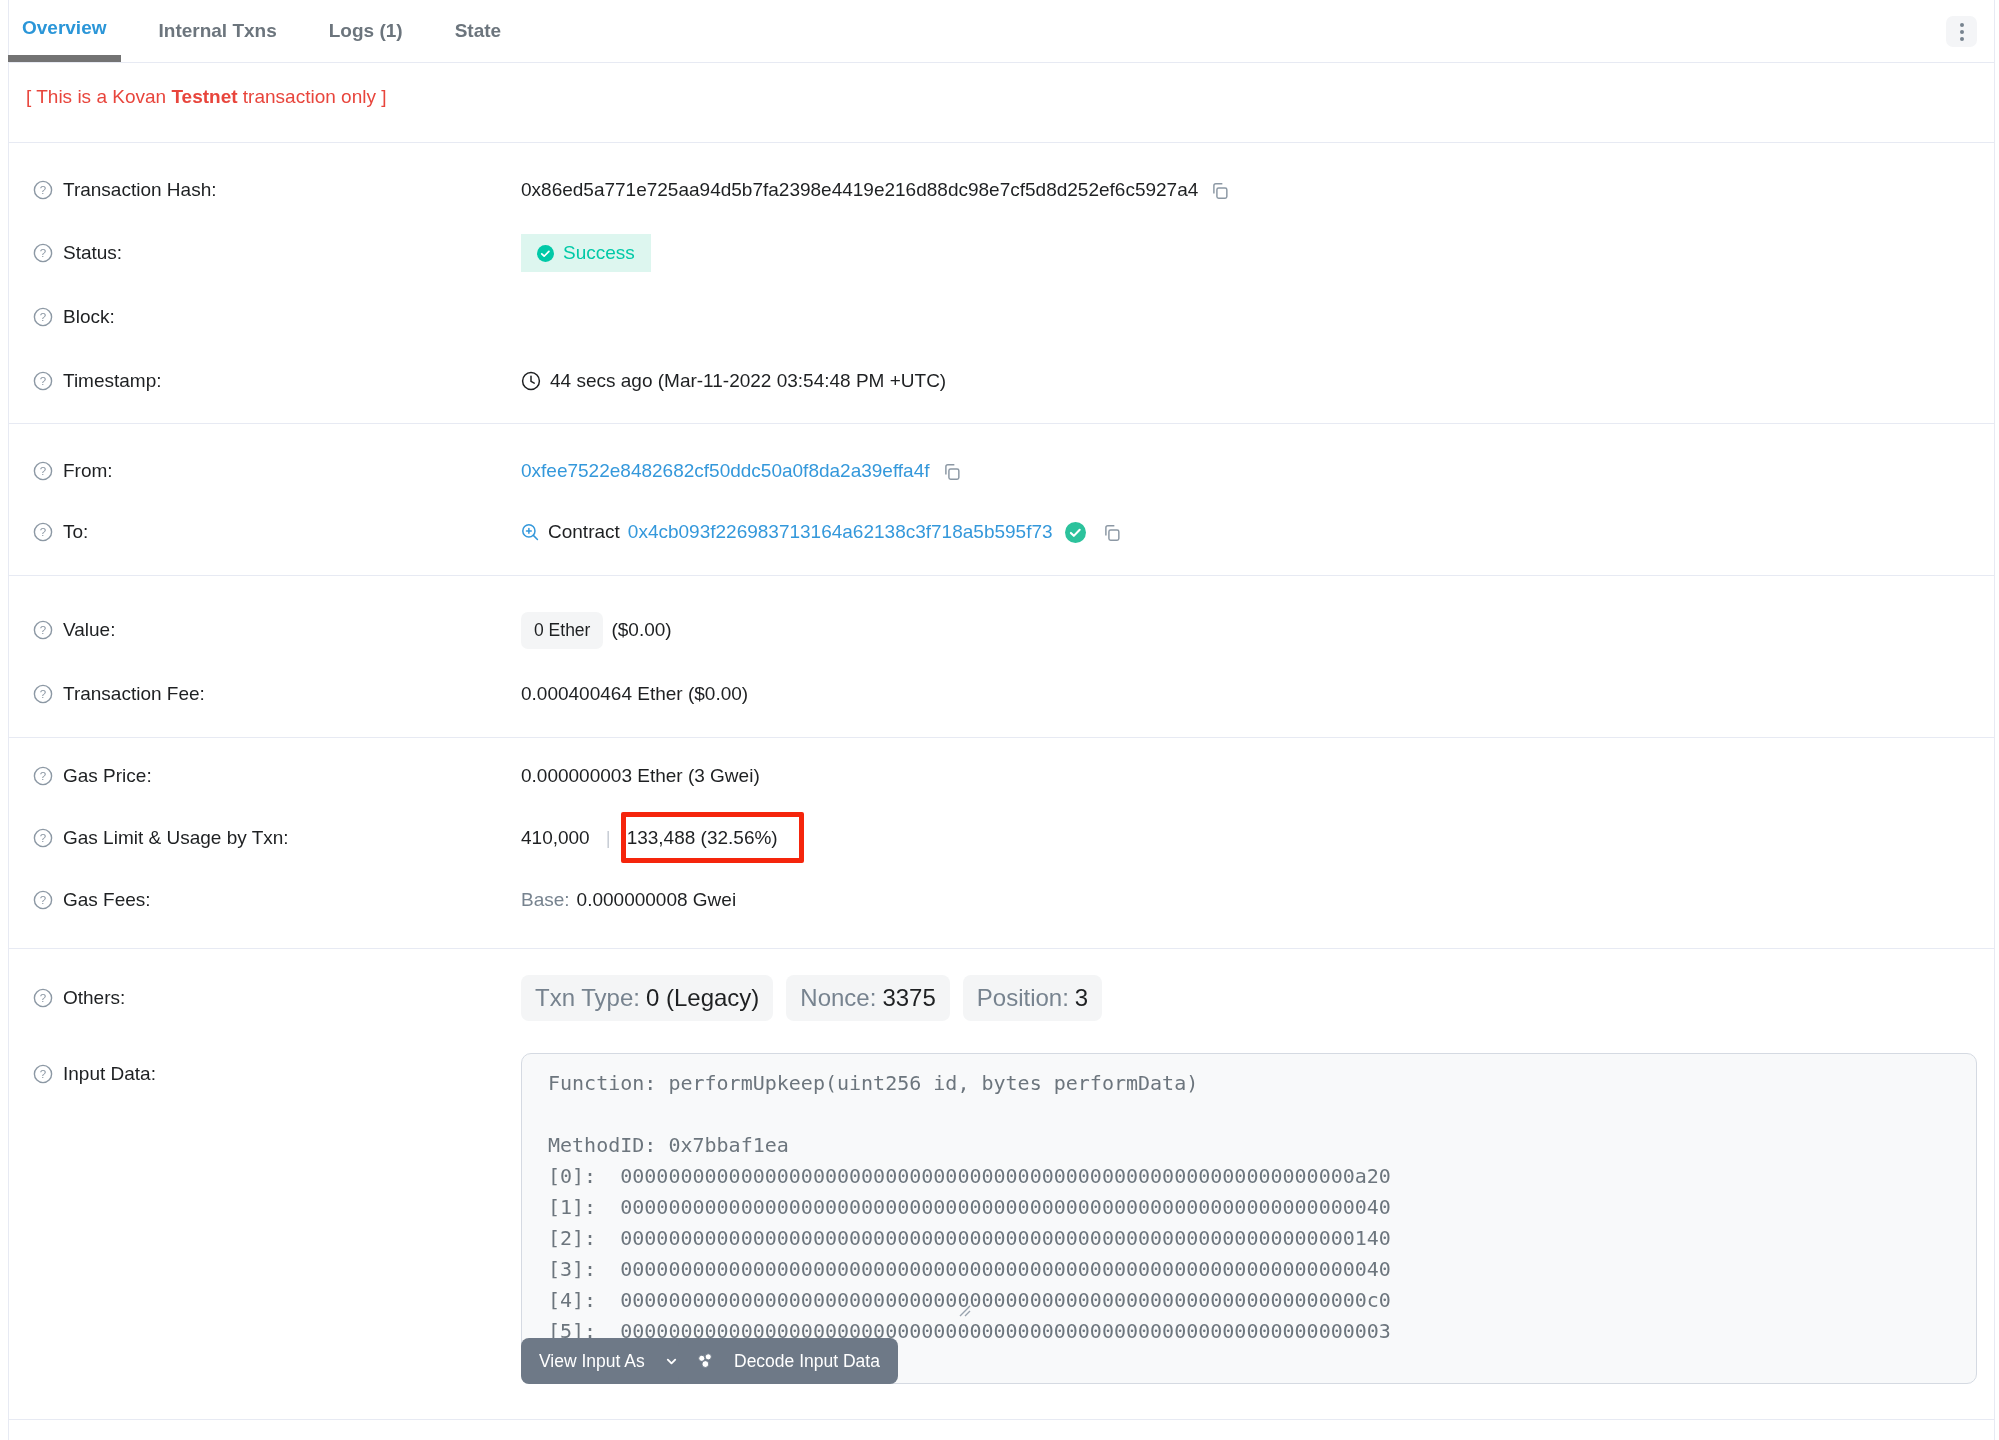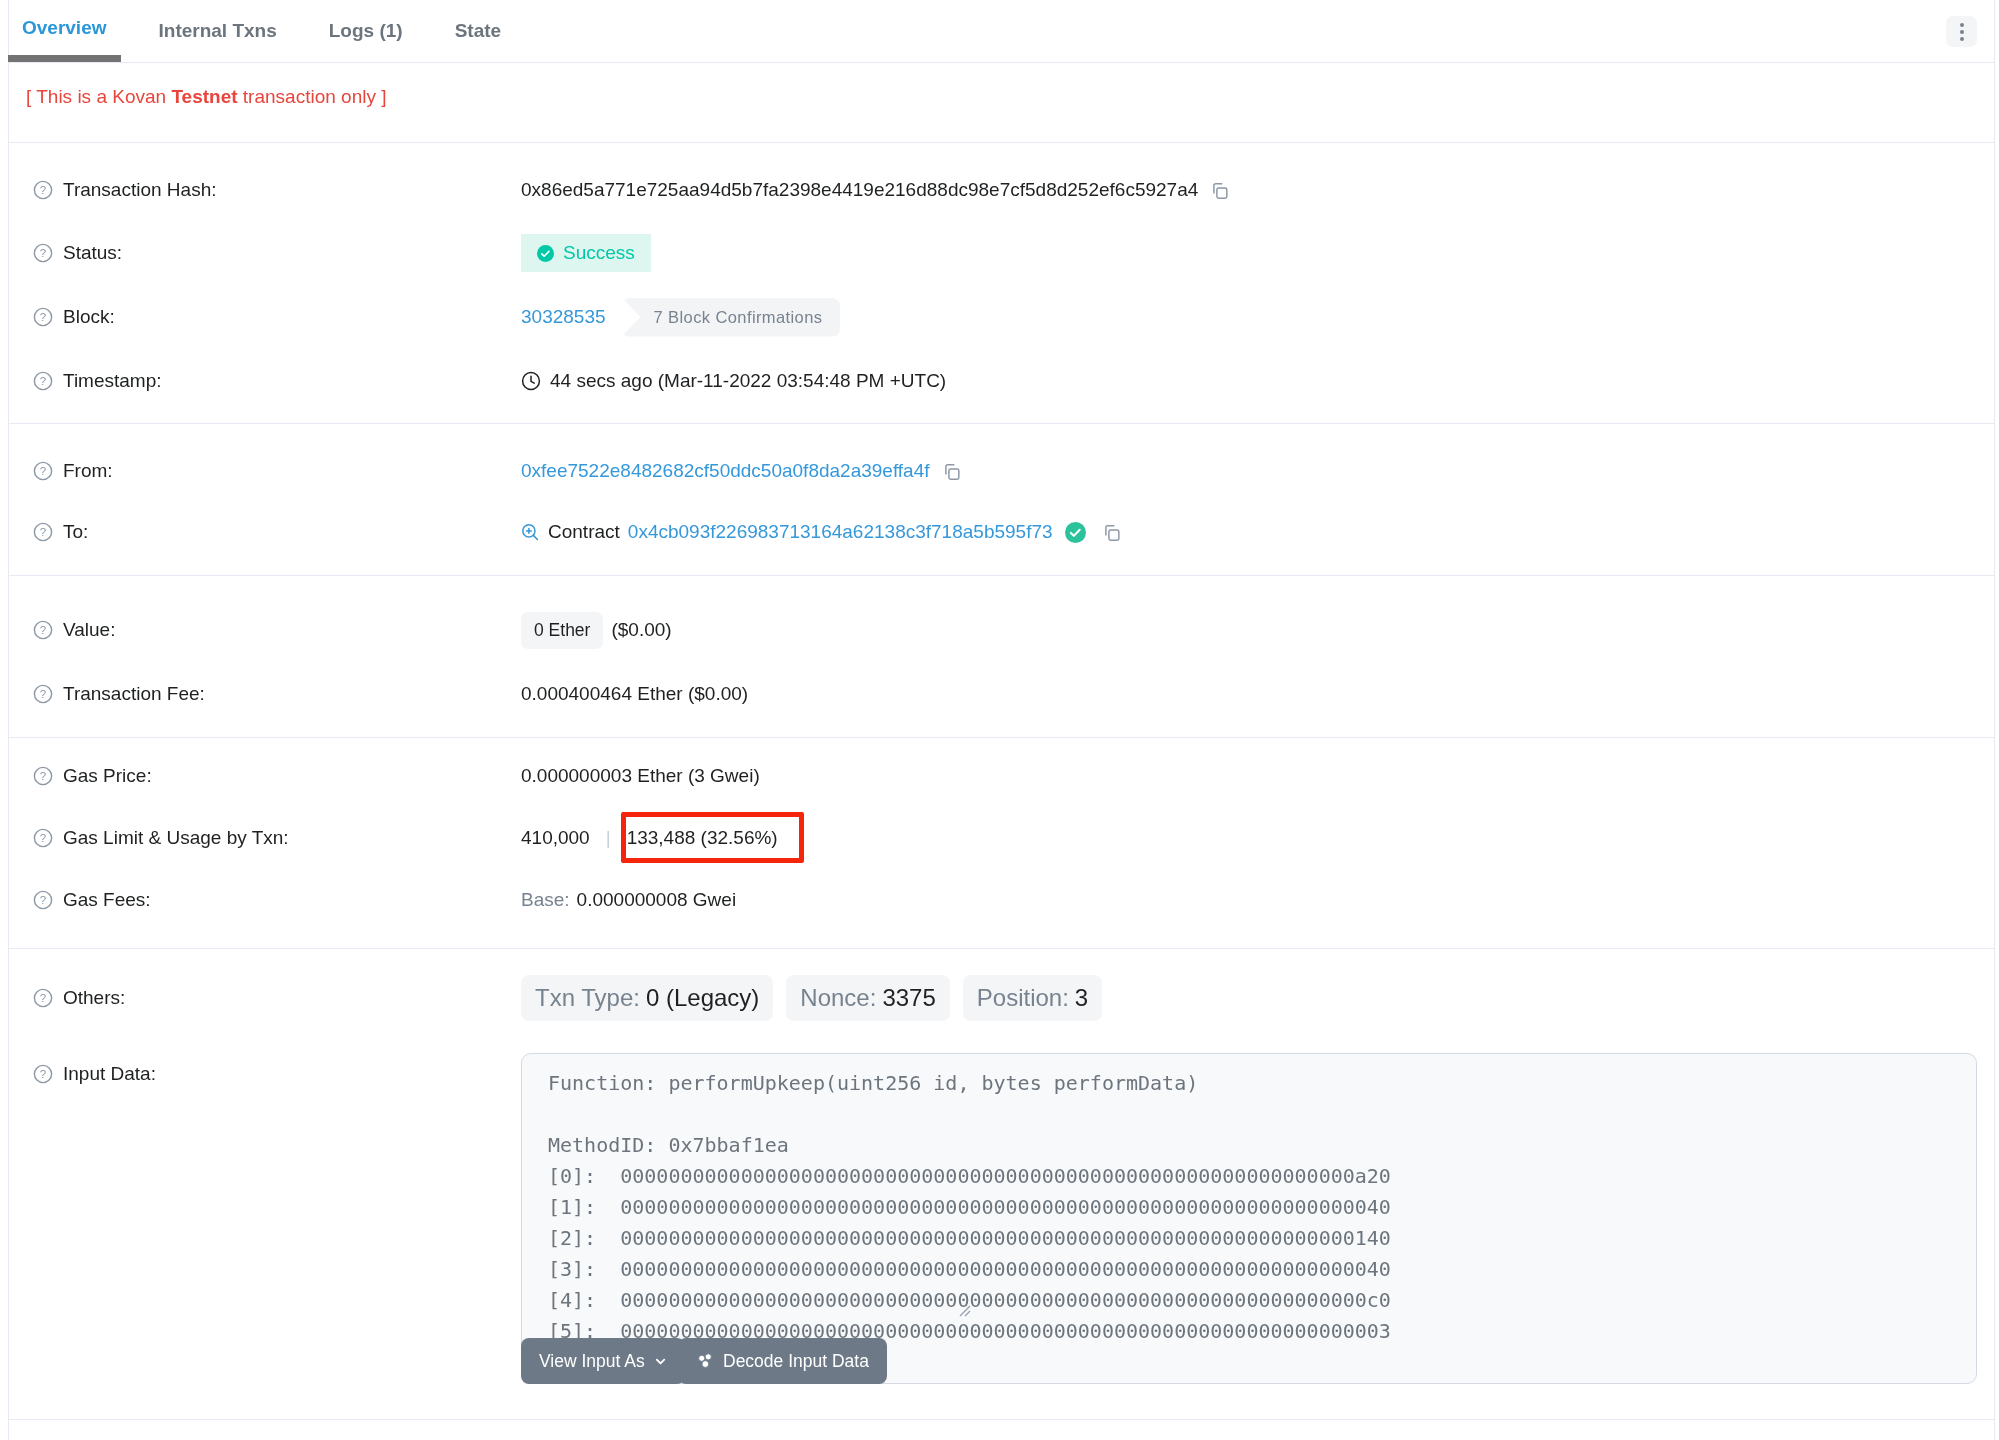--- a/index.html
+++ b/index.html
@@ -47,21 +47,21 @@
             border-radius:2px;box-sizing:border-box;pointer-events:none;}
 
   
   .input-box{position:absolute;left:521px;top:1053px;width:1456px;height:331px;background:#f8f9fa;
              border:1px solid #d5dae2;border-radius:10px;box-sizing:border-box;overflow:hidden;
              padding:14px 20px 0 26px;}
   .input-box pre{margin:0;font-family:"DejaVu Sans Mono","Liberation Mono",monospace;
                  font-size:20px;line-height:31px;color:#6c757d;white-space:pre;}
   .resize-handle{position:absolute;right:1028px;top:1300px;pointer-events:none;}
 
-  .btn{position:absolute;top:1338px;height:46px;display:inline-flex;align-items:center;gap:9px;
+  .btn{position:absolute;top:1338px;height:46px;display:inline-flex;align-items:center;gap:20px;
        background:#6e7987;color:#fff;border:none;border-radius:8px;font-size:17.5px;
        font-family:"Liberation Sans",sans-serif;padding:12px 18px;cursor:pointer;}
   .btn-view{left:521px;}
   .btn-decode{left:678px;}
 </style>
 </head>
 <body>
 
 <div class="page">
 
@@ -135,24 +135,20 @@
 
   <div class="row" style="top:297px">
     <div class="rlabel">
       <span class="qicon">
           <svg width="20" height="20" viewBox="0 0 20 20">
             <circle cx="10" cy="10" r="8.6" fill="none" stroke="#8c98a4" stroke-width="1.4"></circle>
             <text x="10" y="14.2" text-anchor="middle" font-size="11.5" fill="#8c98a4" font-family="inherit">?</text>
           </svg>
         </span>
       <span>Block:</span>
-    </div>
-    <div class="rvalue">
-      <a class="link">30328535</a>
-      <span class="badge-confirm">7 Block Confirmations</span>
     </div>
   </div>
 
   <div class="row" style="top:361px">
     <div class="rlabel">
       <span class="qicon">
           <svg width="20" height="20" viewBox="0 0 20 20">
             <circle cx="10" cy="10" r="8.6" fill="none" stroke="#8c98a4" stroke-width="1.4"></circle>
             <text x="10" y="14.2" text-anchor="middle" font-size="11.5" fill="#8c98a4" font-family="inherit">?</text>
           </svg>

